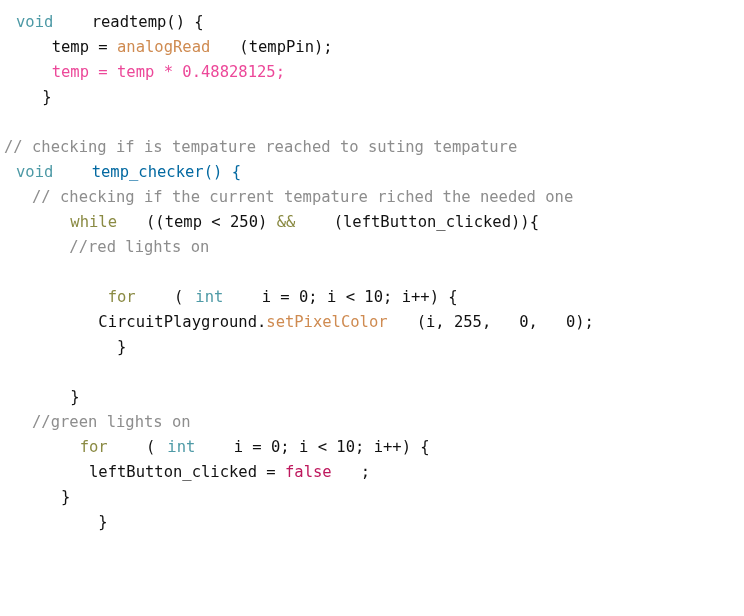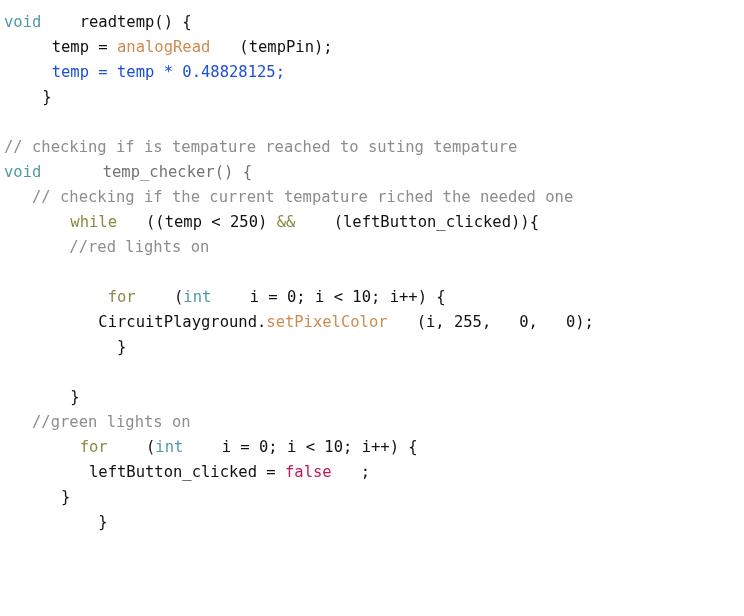--- a/index.html
+++ b/index.html
@@ -26,37 +26,37 @@
     line-height: 25px;
     font-size: 15.5px;
     letter-spacing: 0px;
     white-space: pre;
     color: #111111;
     padding-left: 4px;
     font-family: "DejaVu Sans Mono", "Liberation Mono", monospace;
   }
   .code-line:first-child { margin-top: 10px; }
   .tok-plain    { color: #111111; padding-left: 29px; }
-  .tok-keyword  { color: #4e9aa6; }
+  .tok-keyword  { color: #4e9aa6; margin-left: 12px; }
   .tok-control  { color: #8a8a43; }
   .tok-function { color: #cf8b51; }
   .tok-comment  { color: #8d8d8d; }
   .tok-literal  { color: #4e9aa6; }
 </style>
 </head>
 <body>
 
 <div id="code-listing" style="background: rgb(255, 255, 255);">
     <div class="code-line"><span class="tok-keyword" style="color: rgb(78, 154, 166);">void</span><span class="tok-plain" style="color: rgb(17, 17, 17);"> readtemp() {</span></div>
     <div class="code-line"><span class="tok-plain" style="color: rgb(17, 17, 17);">  temp = </span><span class="tok-function" style="color: rgb(207, 139, 81);">analogRead</span><span class="tok-plain" style="color: rgb(17, 17, 17);">(tempPin);</span></div>
-    <div class="code-line"><span class="tok-plain" style="color: #1d4ed8;">  temp = temp * 0.48828125;</span></div>
+    <div class="code-line"><span class="tok-plain" style="color: #ec4899;">  temp = temp * 0.48828125;</span></div>
     <div class="code-line"><span class="tok-plain" style="color: rgb(17, 17, 17);"> }</span></div>
     <div class="code-line">&nbsp;</div>
     <div class="code-line"><span class="tok-comment" style="color: rgb(141, 141, 141); text-align: right;">// checking if is tempature reached to suting tempature</span></div>
-    <div class="code-line"><span class="tok-keyword" style="color: rgb(78, 154, 166);">void</span><span class="tok-plain" style="color: #737373; margin-left: 23px;"> temp_checker() {</span></div>
+    <div class="code-line"><span class="tok-keyword" style="color: rgb(78, 154, 166);">void</span><span class="tok-plain" style="color: #0369a1;"> temp_checker() {</span></div>
     <div class="code-line"><span class="tok-comment" style="color: rgb(141, 141, 141);">   // checking if the current tempature riched the needed one</span></div>
     <div class="code-line"><span class="tok-plain" style="color: rgb(17, 17, 17);">    </span><span class="tok-control" style="color: rgb(138, 138, 67);">while</span><span class="tok-plain" style="color: rgb(17, 17, 17);">((temp &lt; 250) </span><span class="tok-control" style="color: rgb(138, 138, 67);">&amp;&amp;</span><span class="tok-plain" style="color: rgb(17, 17, 17);"> (leftButton_clicked)){</span></div>
     <div class="code-line"><span class="tok-comment" style="color: rgb(141, 141, 141);">       //red lights on</span></div>
     <div class="code-line">&nbsp;</div>
     <div class="code-line"><span class="tok-plain" style="color: rgb(17, 17, 17);">        </span><span class="tok-control" style="color: rgb(138, 138, 67);">for</span><span class="tok-plain" style="color: rgb(17, 17, 17);"> (</span><span class="tok-keyword" style="color: rgb(78, 154, 166);">int</span><span class="tok-plain" style="color: rgb(17, 17, 17);"> i = 0; i &lt; 10; i++) {</span></div>
     <div class="code-line"><span class="tok-plain" style="color: rgb(17, 17, 17);">       CircuitPlayground.</span><span class="tok-function" style="color: rgb(207, 139, 81);">setPixelColor</span><span class="tok-plain" style="color: rgb(17, 17, 17);">(i, 255,   0,   0);</span></div>
     <div class="code-line"><span class="tok-plain" style="color: rgb(17, 17, 17);">         }</span></div>
     <div class="code-line">&nbsp;</div>
     <div class="code-line"><span class="tok-plain" style="color: rgb(17, 17, 17);">    }</span></div>
     <div class="code-line"><span class="tok-comment" style="color: rgb(141, 141, 141);">   //green lights on</span></div>

